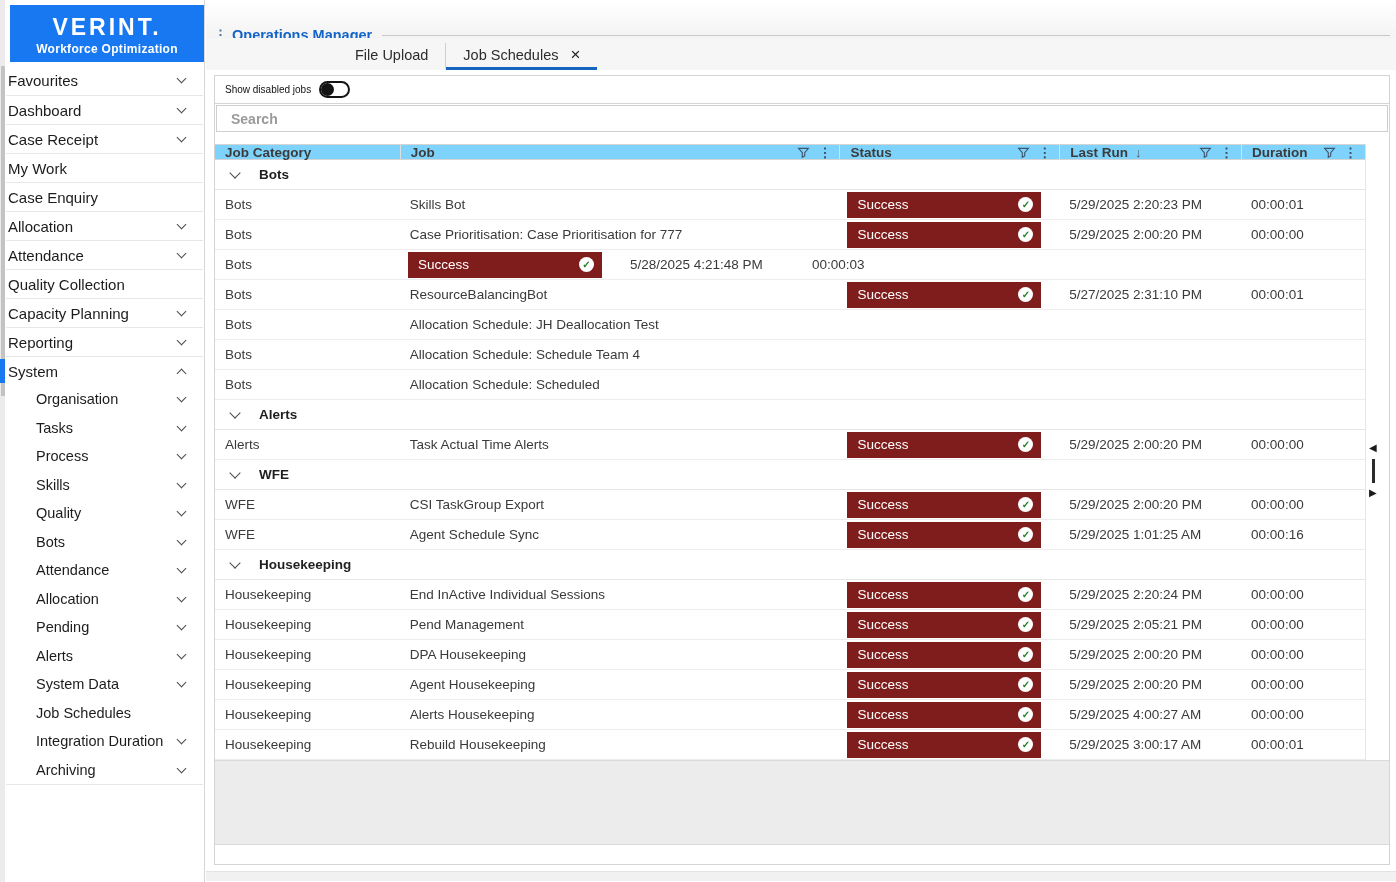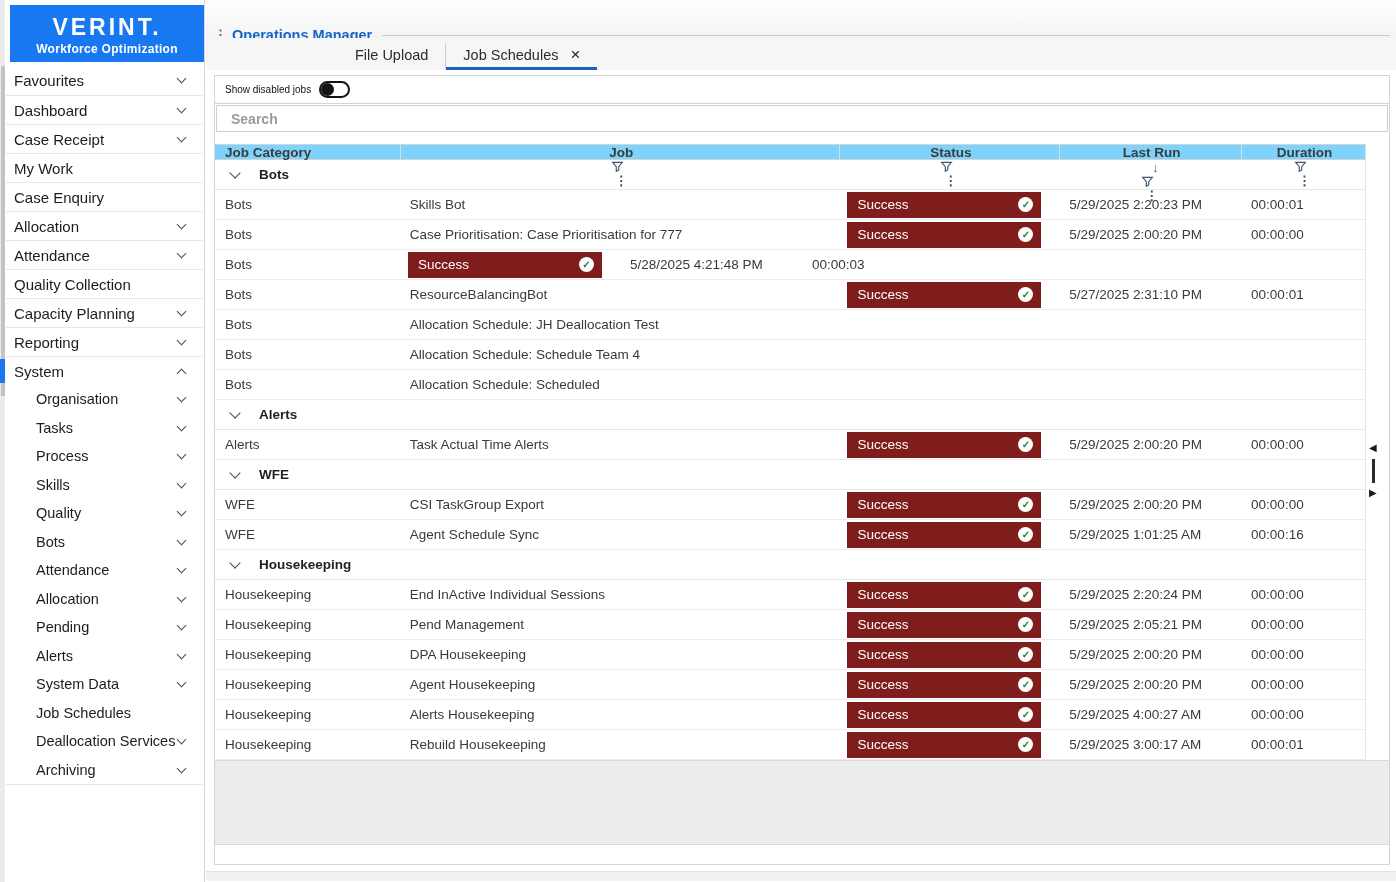--- a/index.html
+++ b/index.html
@@ -7,21 +7,21 @@
   body { font-family:"Liberation Sans", sans-serif; background:#fff; position:relative; color:#333; }
 
   
   .sidebar { position:absolute; left:0; top:0; width:205px; height:882px; background:#fff; border-right:1px solid #d6d6d6; }
   .sidebar-scrolltrack { position:absolute; left:0; top:0; width:5px; height:100%; background:#eceaea; }
   .sidebar-scrollthumb { position:absolute; left:1px; top:66px; width:4px; height:330px; background:#c4c2c2; }
   .logo { position:absolute; left:10px; top:5px; width:194px; height:57px; background:#1778F2; color:#fff; text-align:center; }
   .logo .brand { font-size:23px; font-weight:bold; letter-spacing:3px; margin-top:9px; }
   .logo .tagline { font-size:12px; font-weight:bold; margin-top:1px; letter-spacing:.3px; }
   .menu { position:absolute; left:6px; top:66px; right:1px; }
-  .menu-item { position:relative; height:29px; display:flex; align-items:center; padding-left:8px; font-size:15px; color:#1c1c1c; cursor:pointer; }
+  .menu-item { position:relative; height:29px; display:flex; align-items:center; padding-left:2px; font-size:15px; color:#1c1c1c; cursor:pointer; }
   .menu-item.top + .menu-item.top { border-top:1px solid #e7e7e7;text-align:right; }
   .menu-item.sub { height:28.5px; padding-left:30px; font-size:14.5px; }
   .menu-item.active::before { content:""; position:absolute; left:-6px; top:2px; bottom:2px; width:5px; background:#1778F2; }
   .menu-end-divider { border-top:1px solid #e7e7e7; height:1px; }
   .chev { position:absolute; right:18px; width:7px; height:7px; border-right:1.6px solid #4a4a4a; border-bottom:1.6px solid #4a4a4a; }
   .chev.down { transform:rotate(45deg); top:9px; }
   .chev.up { transform:rotate(-135deg); top:13px; }
 
   
   .main { position:absolute; left:206px; top:0; right:0; height:882px; background:#fff; }
@@ -41,21 +41,21 @@
   .toggle-row { height:28px; border-bottom:1px solid #d4d4d4; display:flex; align-items:center; padding-left:10px; font-size:10px; color:#111; }
   .switch { position:relative; width:31px; height:17px; border:2px solid #141414; border-radius:10px; background:#fff; margin-left:8px; cursor:pointer; }
   .switch .knob { position:absolute; left:0; top:0; width:13px; height:13px; background:#141414; border-radius:50%; }
   .search-wrap { padding:1px 1px 0 1px; }
   .search-input { width:100%; height:27px; border:1px solid #cfcfcf; padding:0 14px; font-size:14px; color:#444; outline:none;font-weight:bold; }
   .search-input::placeholder { color:#9a9a9a; }
 
   .grid { margin-top:12px; }
   .grid-header { display:flex; height:16px; background:#7dd3fc; border-top:1px solid #d4d4d4; border-bottom:1px solid #d4d4d4; width:1151px; border-right:1px solid #e2e2e2; }
   .hcell { display:flex; align-items:center; padding:0 8px 0 10px; font-size:13.5px; font-weight:bold; color:#3c3c3c; position:relative; }
-  .hcell + .hcell { border-left:1px solid #dedede;flex-direction:column; }
+  .hcell + .hcell { border-left:1px solid #dedede; }
   .hcell .label { white-space:nowrap; }
   .hcell .sort { margin-left:7px; color:#555; font-weight:normal; font-size:13px; }
   .hcell .spacer { flex:1; }
   .hcell .funnel { display:flex; align-items:center; margin-right:8px; cursor:pointer; }
   .hcell .kebab { color:#3f4f63; font-weight:bold; font-size:13px; cursor:pointer; }
 
   .grid-body { width:1151px; border-right:1px solid #e6e6e6; }
   .group-row { display:flex; align-items:center; height:30px; border-bottom:1px solid #e6e6e6; background:#fff; cursor:pointer; }
   .group-chev { width:8px; height:8px; border-right:1.6px solid #4a4a4a; border-bottom:1.6px solid #4a4a4a; transform:rotate(45deg); margin:-4px 0 0 16px; }
   .group-label { font-size:13.5px; font-weight:bold; color:#1f1f1f; margin-left:20px; }
@@ -168,21 +168,21 @@
         <span class="chev down"></span>
       </div>
       <div class="menu-item sub">
         <span>System Data</span>
         <span class="chev down"></span>
       </div>
       <div class="menu-item sub">
         <span>Job Schedules</span>
       </div>
       <div class="menu-item sub">
-        <span>Deallocation Services</span>
+        <span>Integration Duration</span>
         <span class="chev down"></span>
       </div>
       <div class="menu-item sub">
         <span>Archiving</span>
         <span class="chev down"></span>
       </div>
       <div class="menu-end-divider"></div>
     </div>
 </div>
 

